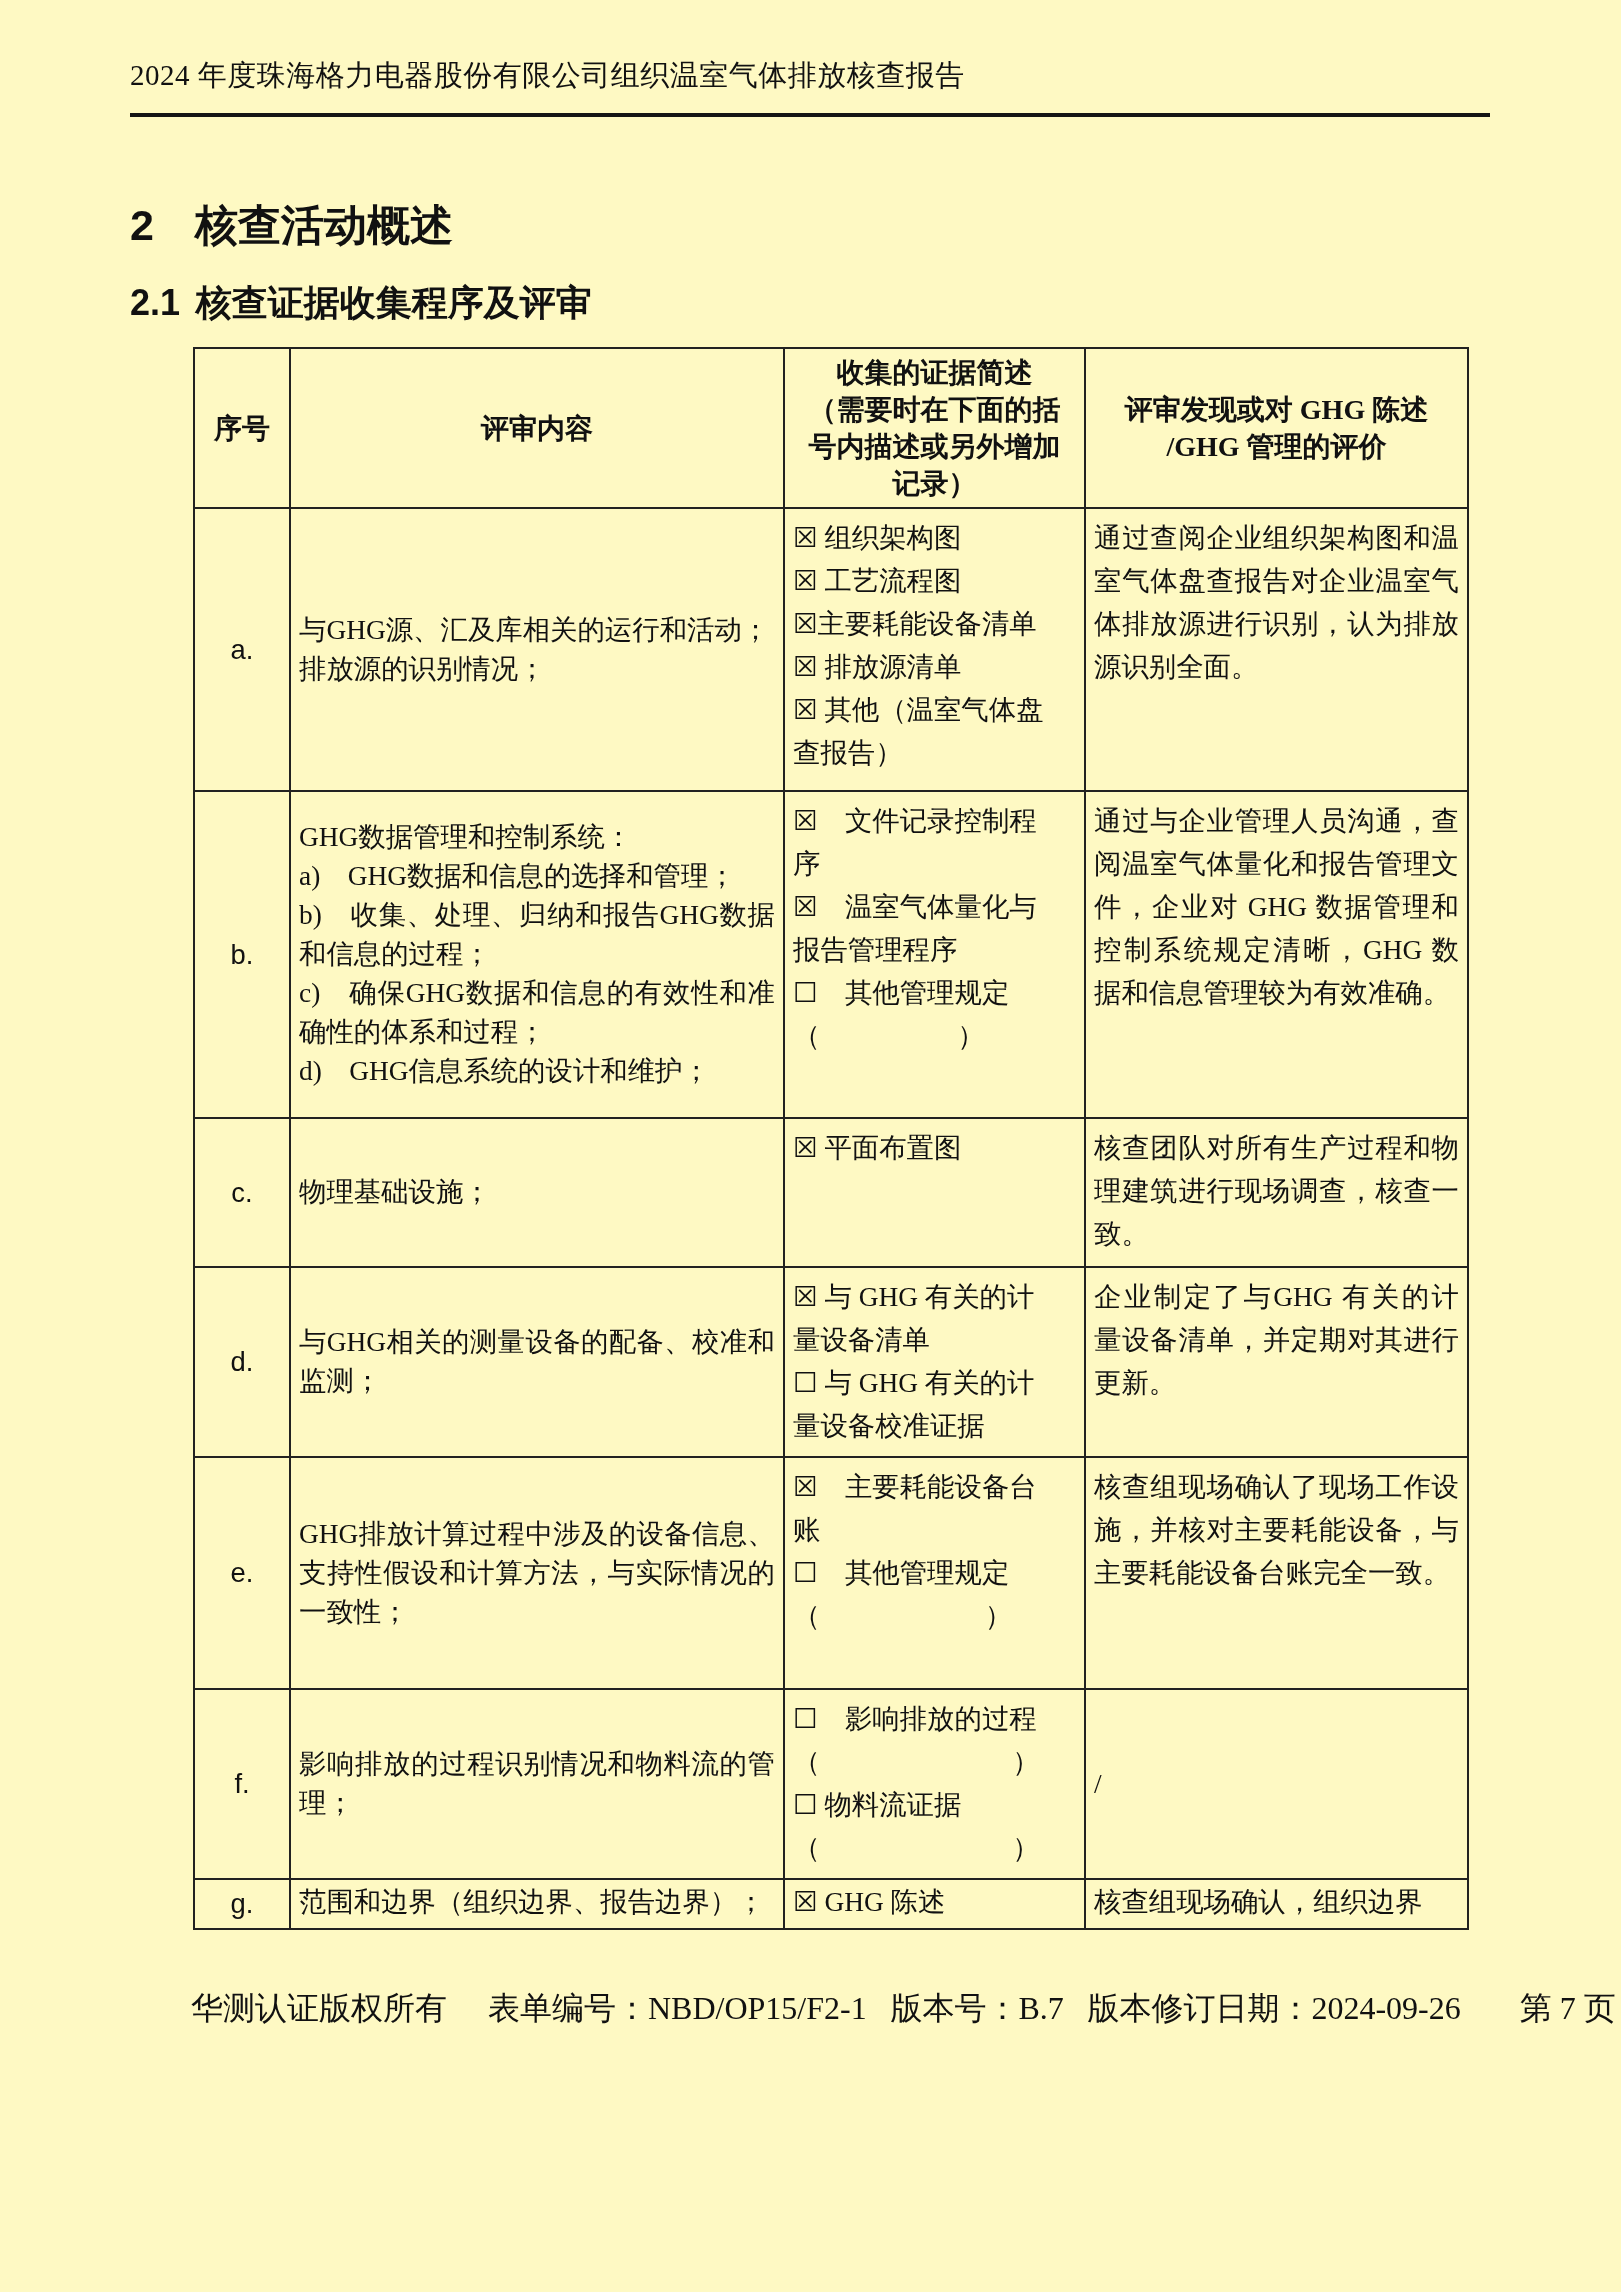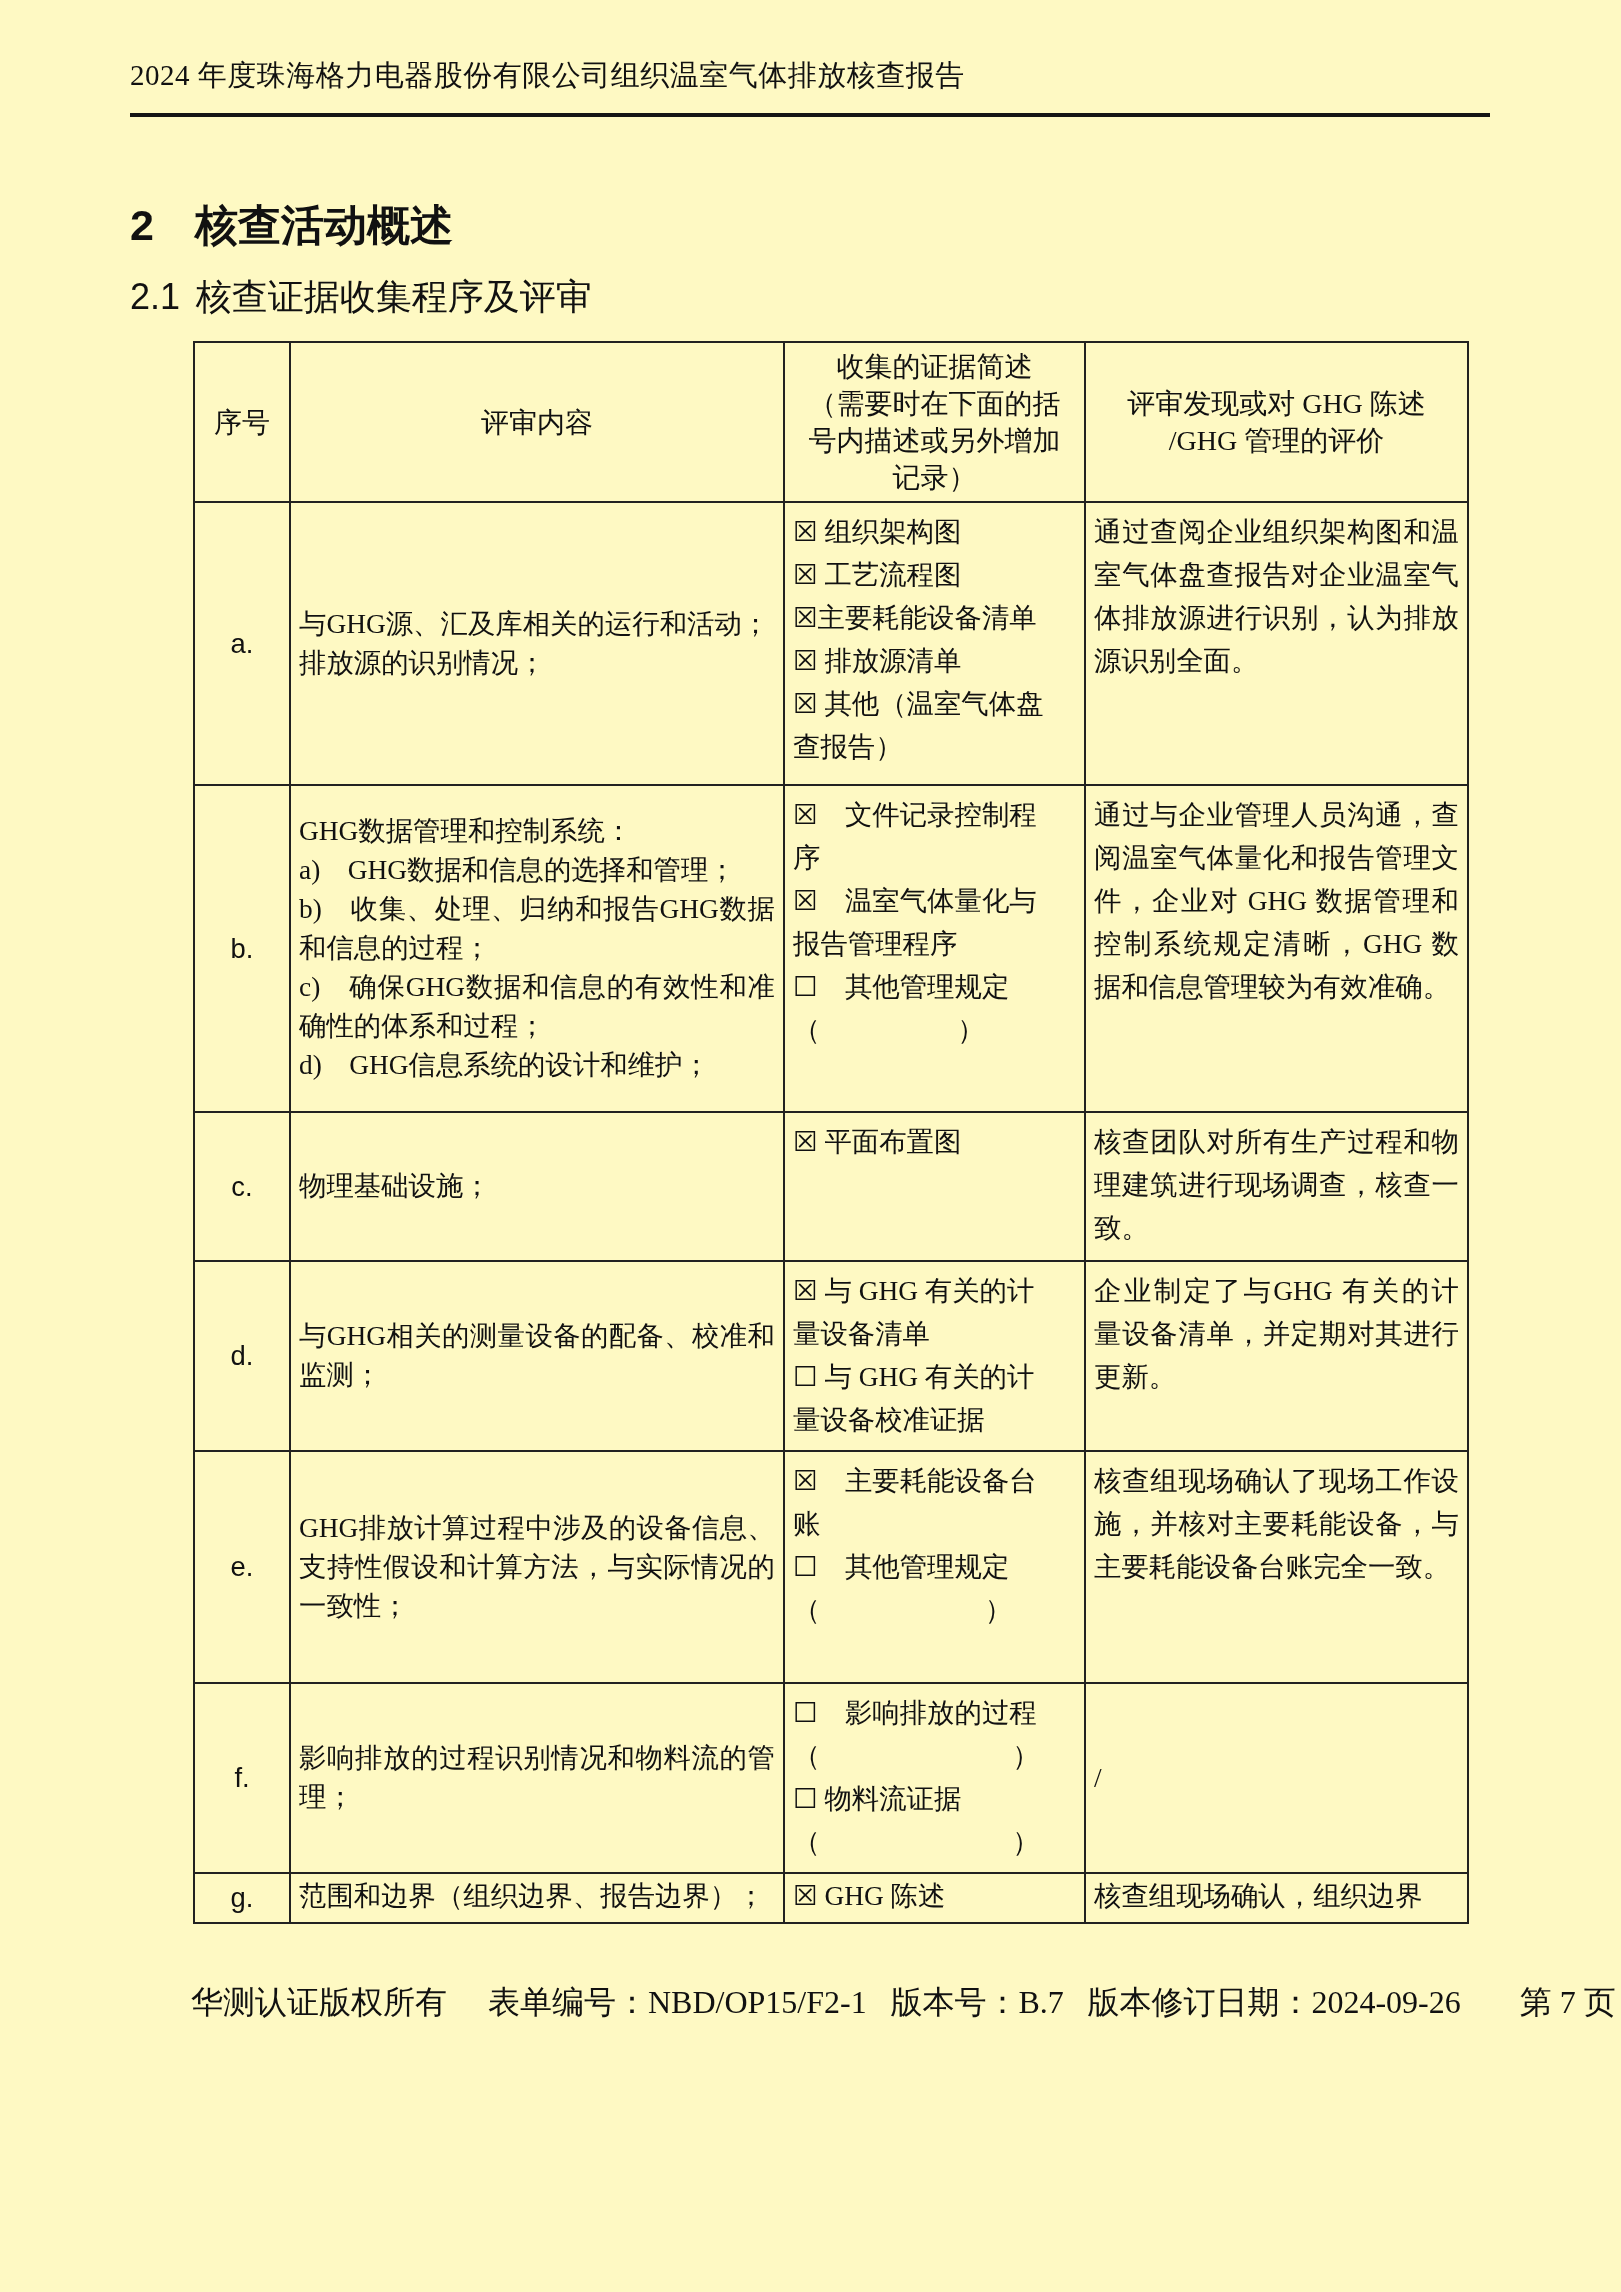--- a/index.html
+++ b/index.html
@@ -19,31 +19,31 @@
   .logo-latin::after { content:""; position:absolute; top:0; right:3.9px; width:17.6px; height:17.6px;
                 border-radius:50%; background:var(--green); }
   .logo-cn { font-family:"Liberation Sans","DejaVu Sans",sans-serif; font-weight:bold;
              font-size:57px; color:var(--navy); margin-left:13.7px; letter-spacing:2px; }
   .rule { height:3.9px; background:#151515; margin-top:9.8px; }
 
   
   .sec { margin-top:80px; font-size:43px; font-weight:bold;
          font-family:"Liberation Sans","DejaVu Sans",sans-serif; }
   .sec .num { margin-right:41px; }
-  .sub { margin-top:18px; font-size:36px; font-weight:normal;
+  .sub { margin-top:24px; font-size:36px; font-weight:bold;
          font-family:"Liberation Sans","DejaVu Sans",sans-serif; }
   .sub .num { margin-right:15.7px; }
   .intro { margin-top:21.6px; font-size:33px; line-height:65px;
            text-indent:2em; text-align:justify; }
 
   
   table.doc-table { margin:19.6px 0 0 63px; width:1274px; border-collapse:collapse;
                     table-layout:fixed; font-size:27.4px; }
   .doc-table td, .doc-table th { border:2px solid var(--line); padding:8px; overflow:hidden; }
-  .doc-table th { font-weight:normal; text-align:center; vertical-align:middle;
+  .doc-table th { font-weight:bold; text-align:center; vertical-align:middle;
                   font-size:28px; line-height:37px; padding:2px 6px; }
   thead tr { height:160px; }
   tbody tr:nth-child(1) { height:283px; }
   tbody tr:nth-child(2) { height:327px; }
   tbody tr:nth-child(3) { height:149px; }
   tbody tr:nth-child(4) { height:183px; }
   tbody tr:nth-child(5) { height:232px; }
   tbody tr:nth-child(6) { height:180px; }
   tbody tr:nth-child(7) { height:47px;  }
   .c-id { text-align:center; vertical-align:middle;

